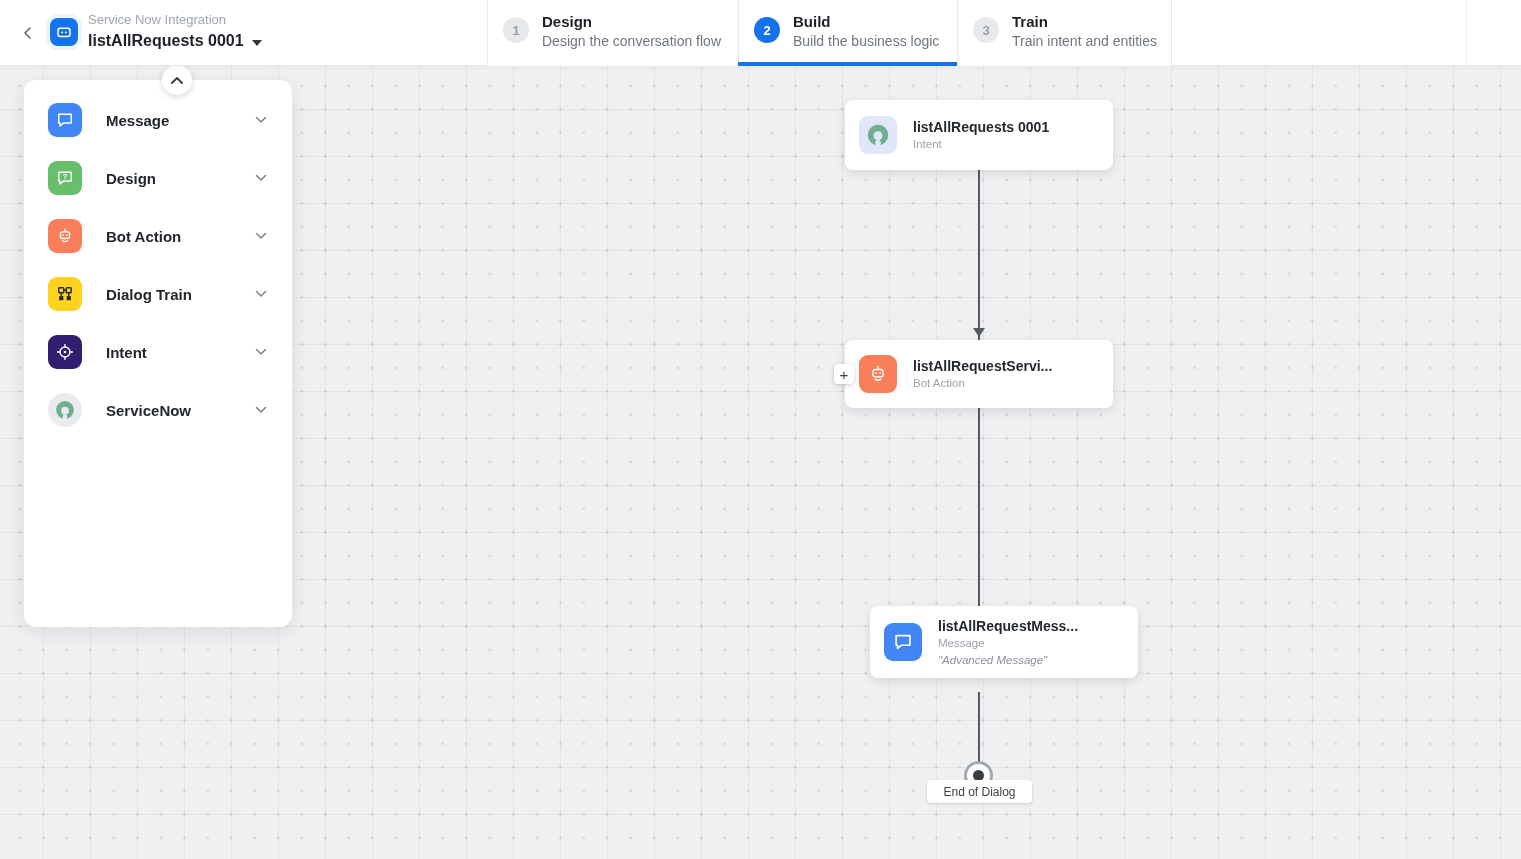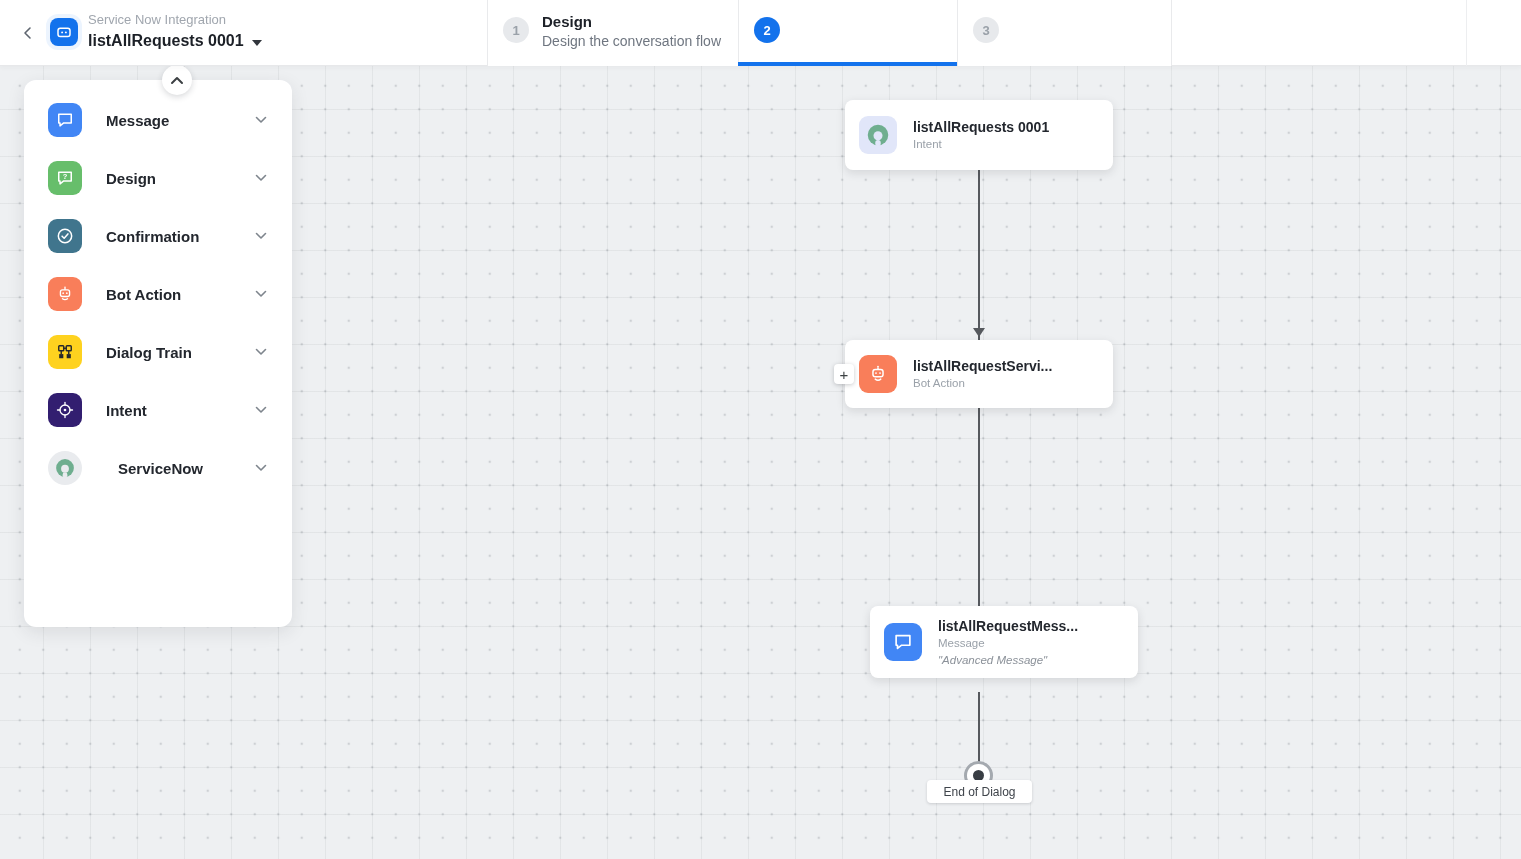--- a/index.html
+++ b/index.html
@@ -126,23 +126,31 @@
 
     <div class="step step-design">
       <div class="step-num">1</div>
       <div>
         <div class="step-label">Design</div>
         <div class="step-desc">Design the conversation flow</div>
       </div>
     </div>
     <div class="step step-build active">
       <div class="step-num">2</div>
+      <div>
+        <div class="step-label">Build</div>
+        <div class="step-desc">Build the business logic</div>
+      </div>
     </div>
     <div class="step step-train">
       <div class="step-num">3</div>
+      <div>
+        <div class="step-label">Train</div>
+        <div class="step-desc">Train intent and entities</div>
+      </div>
     </div>
     <div class="step-underline"></div>
     <div class="hd-divider"></div>
   </div>
 
   <div class="canvas">
 
     <div class="palette">
       <div class="collapse-btn">
         <svg width="14" height="9" viewBox="0 0 14 9">
@@ -172,34 +180,20 @@
             </svg>
         </span>
         <span class="slabel">Design</span>
         <span class="chev">
           <svg width="12" height="8" viewBox="0 0 12 8">
               <polyline points="1.5,1.5 6,6 10.5,1.5" fill="none" stroke="#7e858d" stroke-width="1.6" stroke-linecap="round" stroke-linejoin="round"></polyline>
             </svg>
         </span>
       </div>
 
-      <div class="srow">
-        <span class="sicon c-confirm">
-          <svg width="20" height="20" viewBox="0 0 24 24">
-              <circle cx="12" cy="12" r="8" fill="none" stroke="#fff" stroke-width="1.8"></circle>
-              <polyline points="8.5,12.2 11,14.7 15.5,9.5" fill="none" stroke="#fff" stroke-width="1.8" stroke-linecap="round" stroke-linejoin="round"></polyline>
-            </svg>
-        </span>
-        <span class="slabel">Confirmation</span>
-        <span class="chev">
-          <svg width="12" height="8" viewBox="0 0 12 8">
-              <polyline points="1.5,1.5 6,6 10.5,1.5" fill="none" stroke="#7e858d" stroke-width="1.6" stroke-linecap="round" stroke-linejoin="round"></polyline>
-            </svg>
-        </span>
-      </div>
 
       <div class="srow">
         <span class="sicon c-botaction">
           <svg width="20" height="20" viewBox="0 0 24 24">
               <rect x="6.5" y="7" width="11" height="8" rx="2.5" fill="none" stroke="#fff" stroke-width="1.6"></rect>
               <circle cx="9.8" cy="11" r="1" fill="#fff"></circle>
               <circle cx="14.2" cy="11" r="1" fill="#fff"></circle>
               <line x1="12" y1="7" x2="12" y2="4.8" stroke="#fff" stroke-width="1.6"></line>
               <circle cx="12" cy="4" r="1" fill="#fff"></circle>
               <path d="M9 17.6c1 .8 2 1.1 3 1.1s2-.3 3-1.1" fill="none" stroke="#fff" stroke-width="1.6" stroke-linecap="round"></path>
@@ -247,21 +241,21 @@
         <span class="slabel">Intent</span>
         <span class="chev">
           <svg width="12" height="8" viewBox="0 0 12 8">
               <polyline points="1.5,1.5 6,6 10.5,1.5" fill="none" stroke="#7e858d" stroke-width="1.6" stroke-linecap="round" stroke-linejoin="round"></polyline>
             </svg>
         </span>
       </div>
 
 
 
-      <div class="srow" style="margin-bottom:0;gap:12px;">
+      <div class="srow" style="margin-bottom:0;">
         <span class="sicon c-snow">
           <svg width="26" height="26" viewBox="0 0 24 24">
               <circle cx="12" cy="12" r="8.2" fill="#6fae8f"></circle>
               <circle cx="12" cy="12.6" r="3.6" fill="#e9ebee"></circle>
               <rect x="9.8" y="16" width="4.4" height="5" rx="2.2" fill="#e9ebee"></rect>
             </svg>
         </span>
         <span class="slabel">ServiceNow</span>
         <span class="chev">
           <svg width="12" height="8" viewBox="0 0 12 8">

